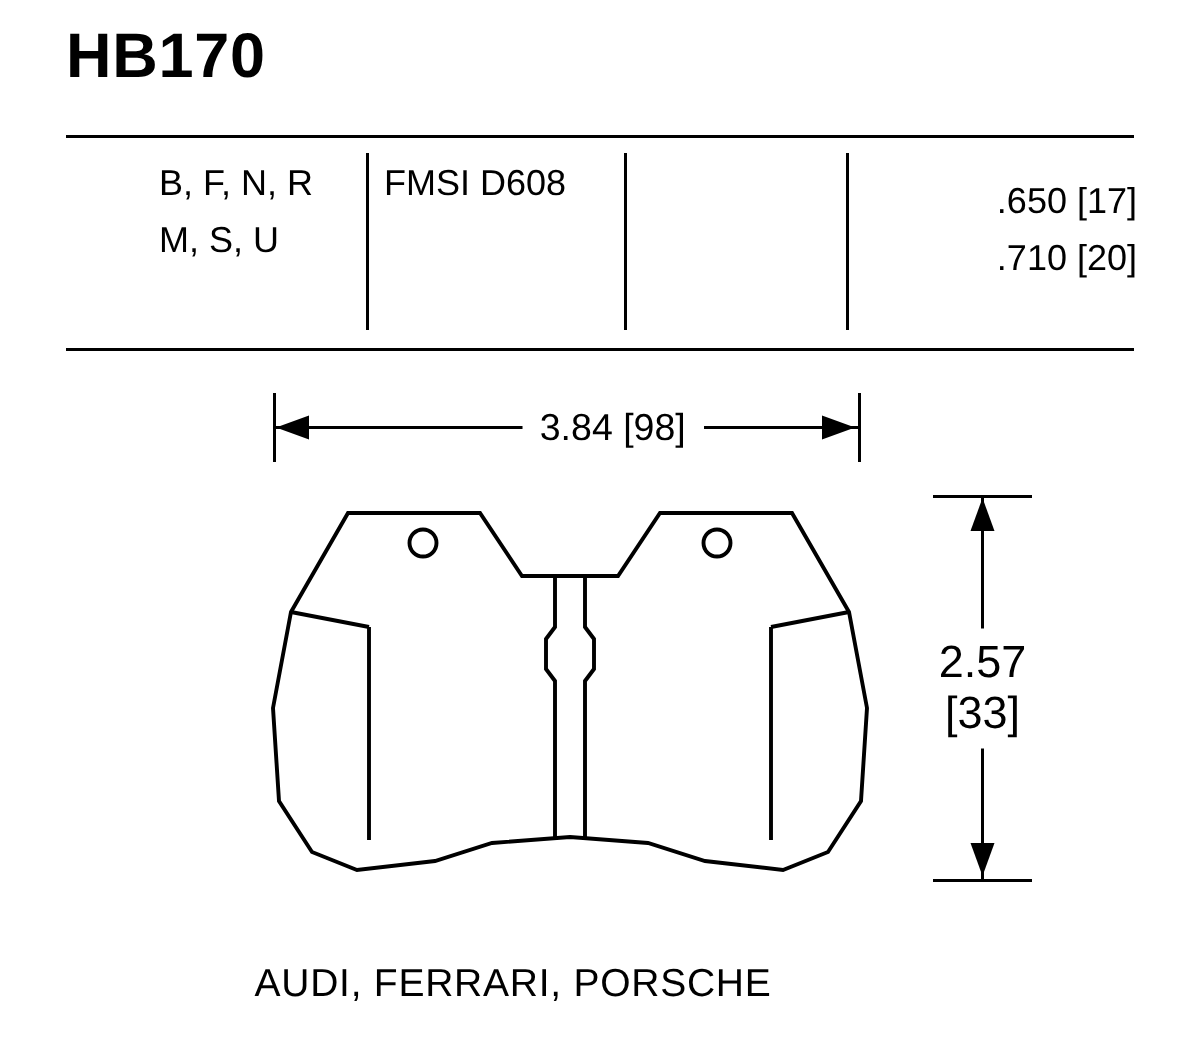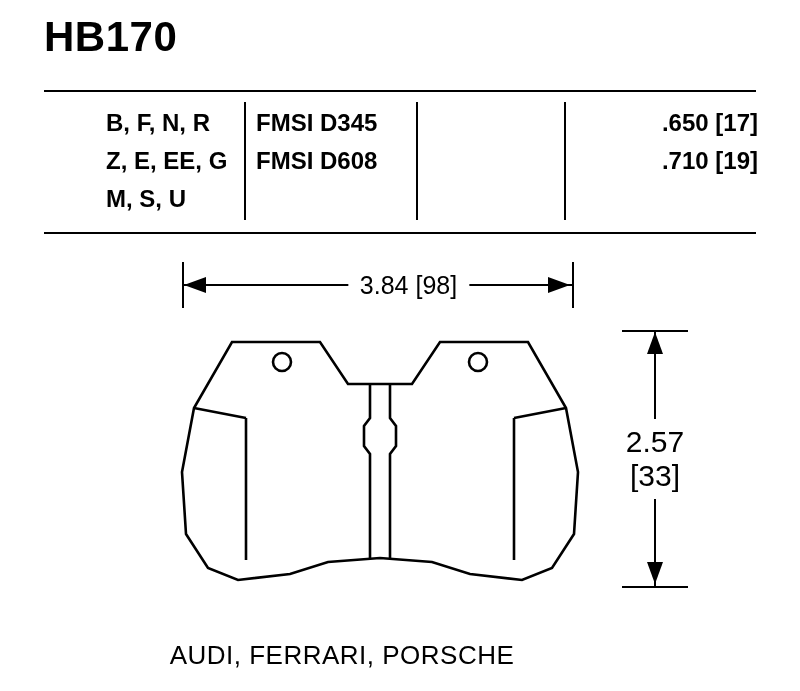--- a/index.html
+++ b/index.html
@@ -60,25 +60,24 @@
 
   .col {
     position: absolute;
     top: 14px;
   }
   .col .cell {
     font-size: 24px;
     line-height: 38px;
     height: 38px;
     white-space: nowrap;
-    font-weight: bold;
   }
   #col-compounds { left: 62px; width: 130px; text-align: left; }
   #col-fmsi { left: 212px; width: 155px; text-align: left; }
-  #col-thickness { left: 534px; width: 180px; text-align: right; }
+  #col-thickness { left: 534px; width: 180px; text-align: right; margin-top: 12px; }
 
   
   #dim-width {
     position: absolute;
     left: 182px;
     top: 262px;
     width: 453px;
     height: 46px;
   }
   #dim-width .endcap {
@@ -210,32 +209,30 @@
 
   <div id="spec-table">
     <div class="hrule top"></div>
     <div class="hrule bottom"></div>
     <div class="vrule v1"></div>
     <div class="vrule v2"></div>
     <div class="vrule v3"></div>
 
     <div class="col" id="col-compounds">
       <div class="cell">B, F, N, R</div>
-      <div class="cell">Z, E, EE, G</div>
       <div class="cell">M, S, U</div>
     </div>
 
     <div class="col" id="col-fmsi">
-      <div class="cell">FMSI D345</div>
       <div class="cell">FMSI D608</div>
     </div>
 
     <div class="col" id="col-thickness">
       <div class="cell">.650 [17]</div>
-      <div class="cell">.710 [19]</div>
+      <div class="cell">.710 [20]</div>
     </div>
   </div>
 
   <div id="dim-width">
     <div class="endcap left"></div>
     <div class="endcap right"></div>
     <div class="arrowline"></div>
     <div class="arrowhead left"></div>
     <div class="arrowhead right"></div>
     <div class="label">3.84 [98]</div>

